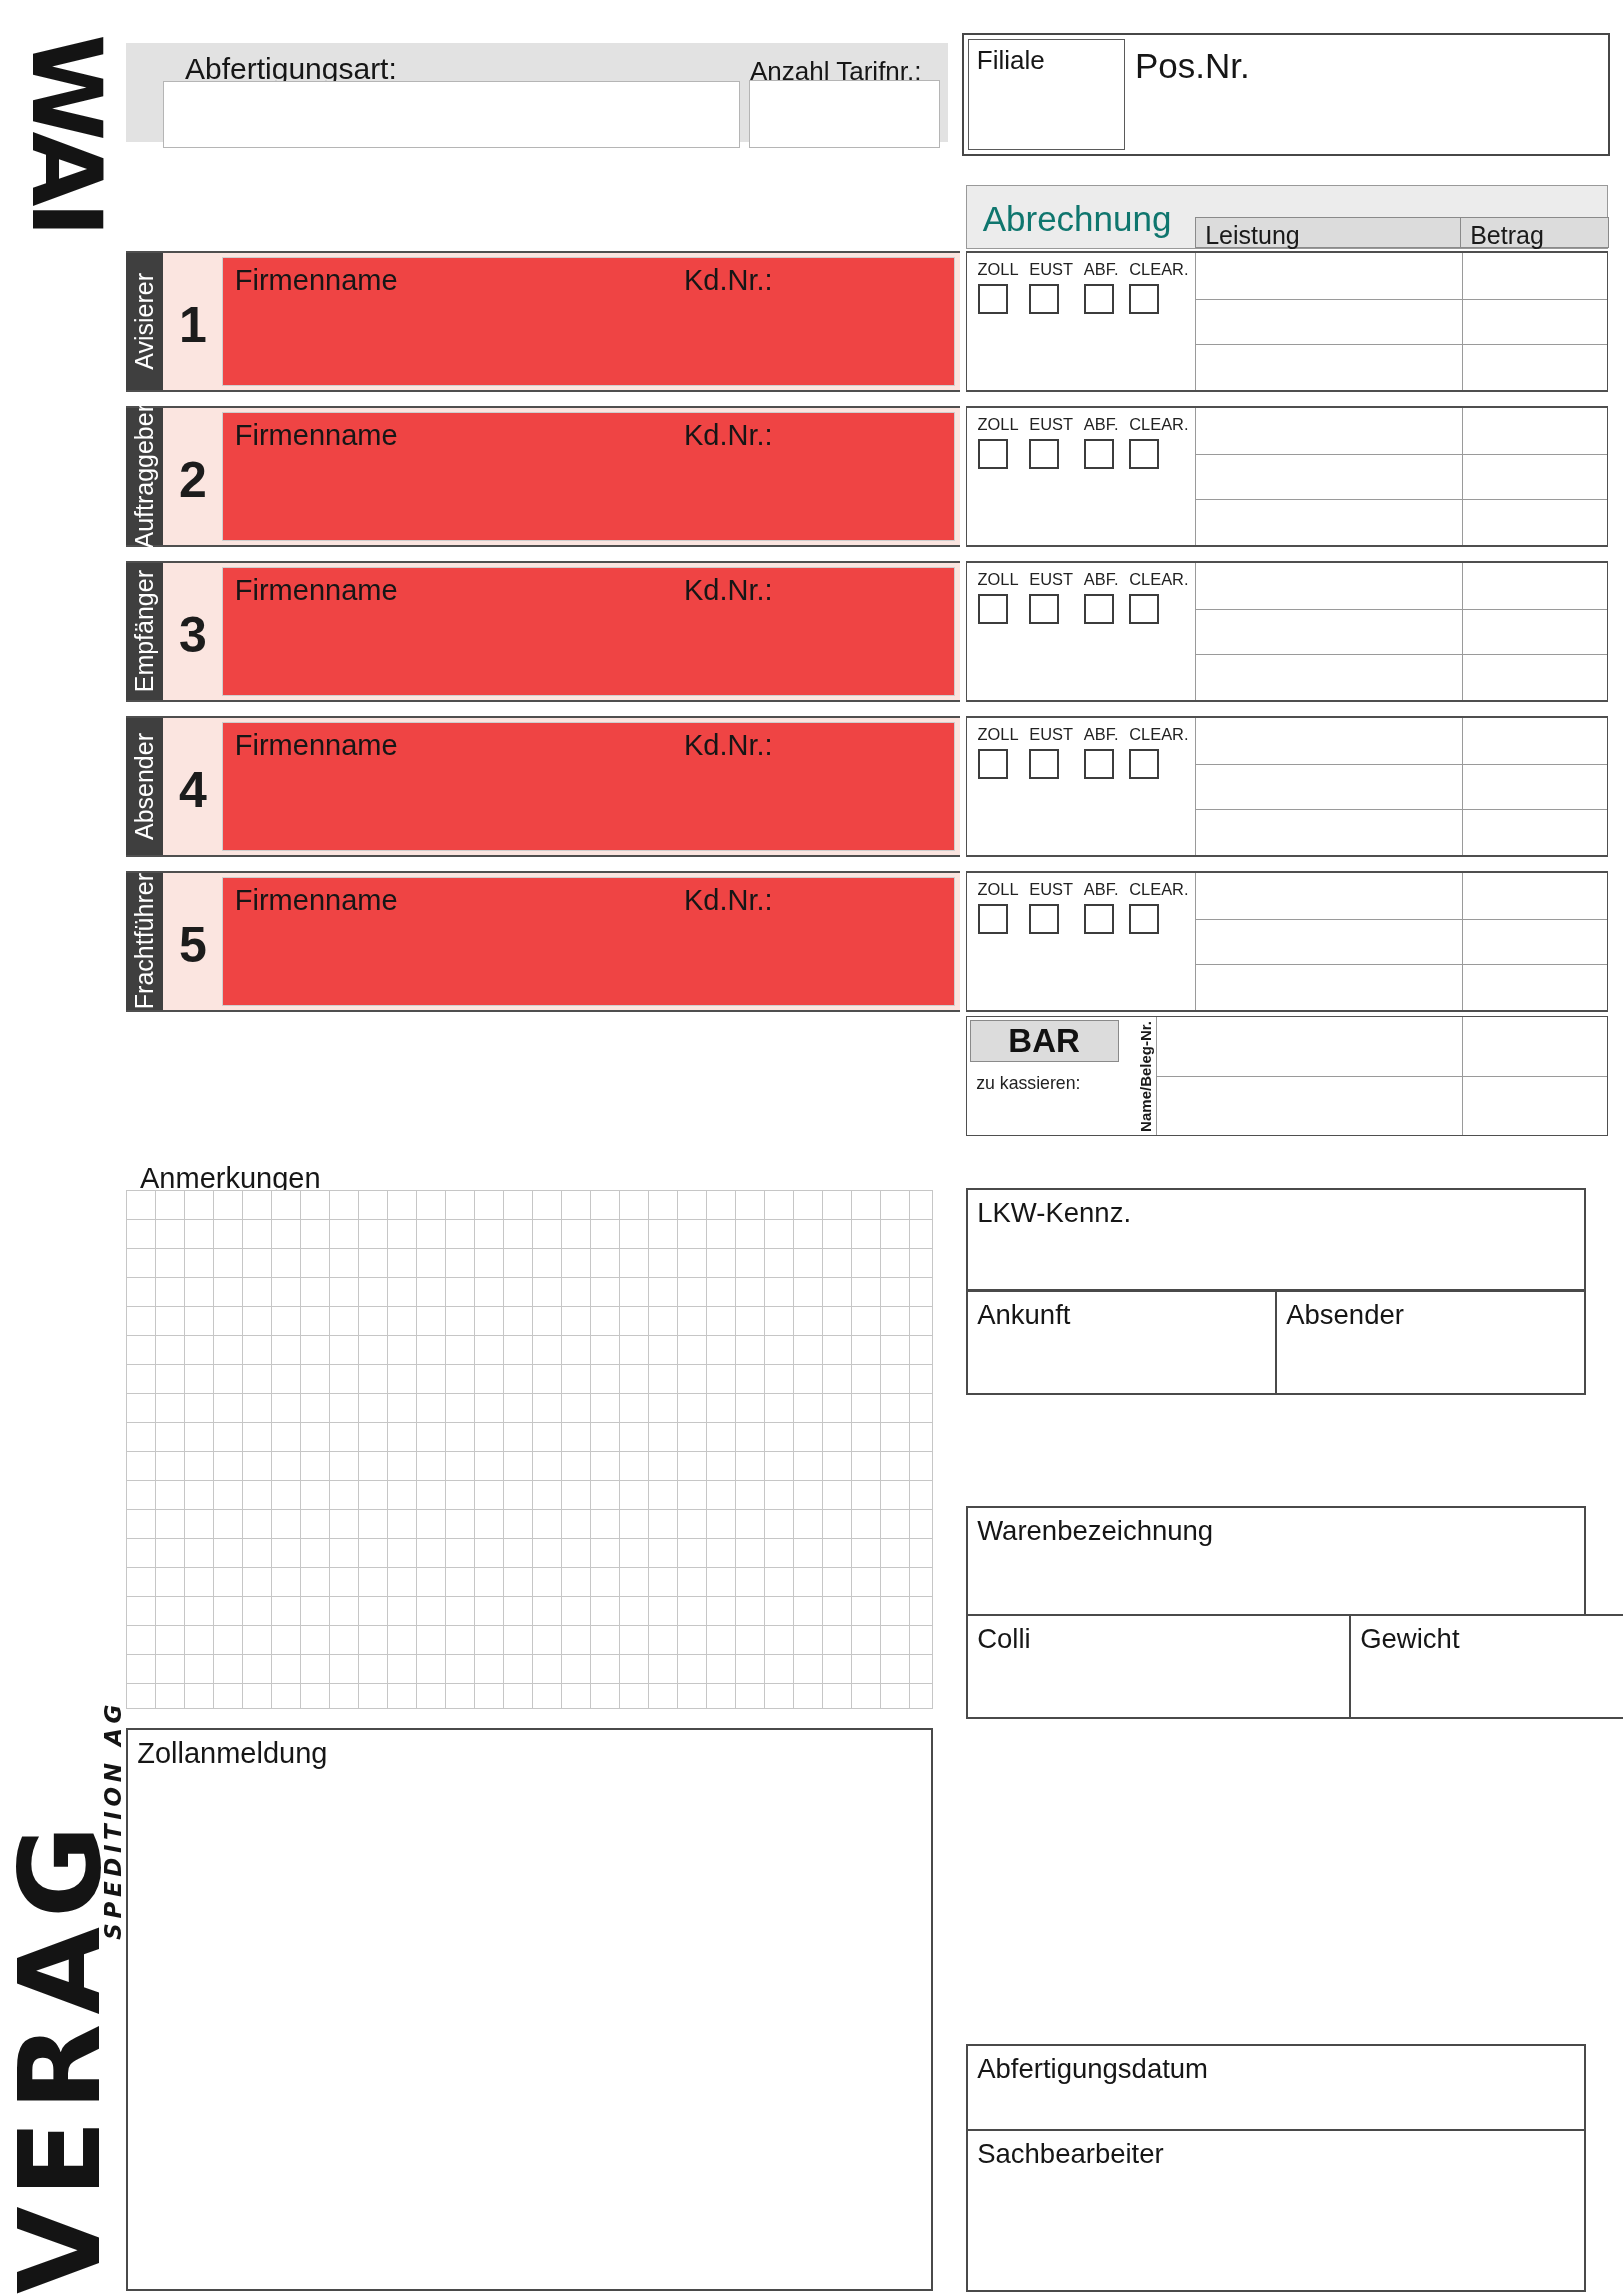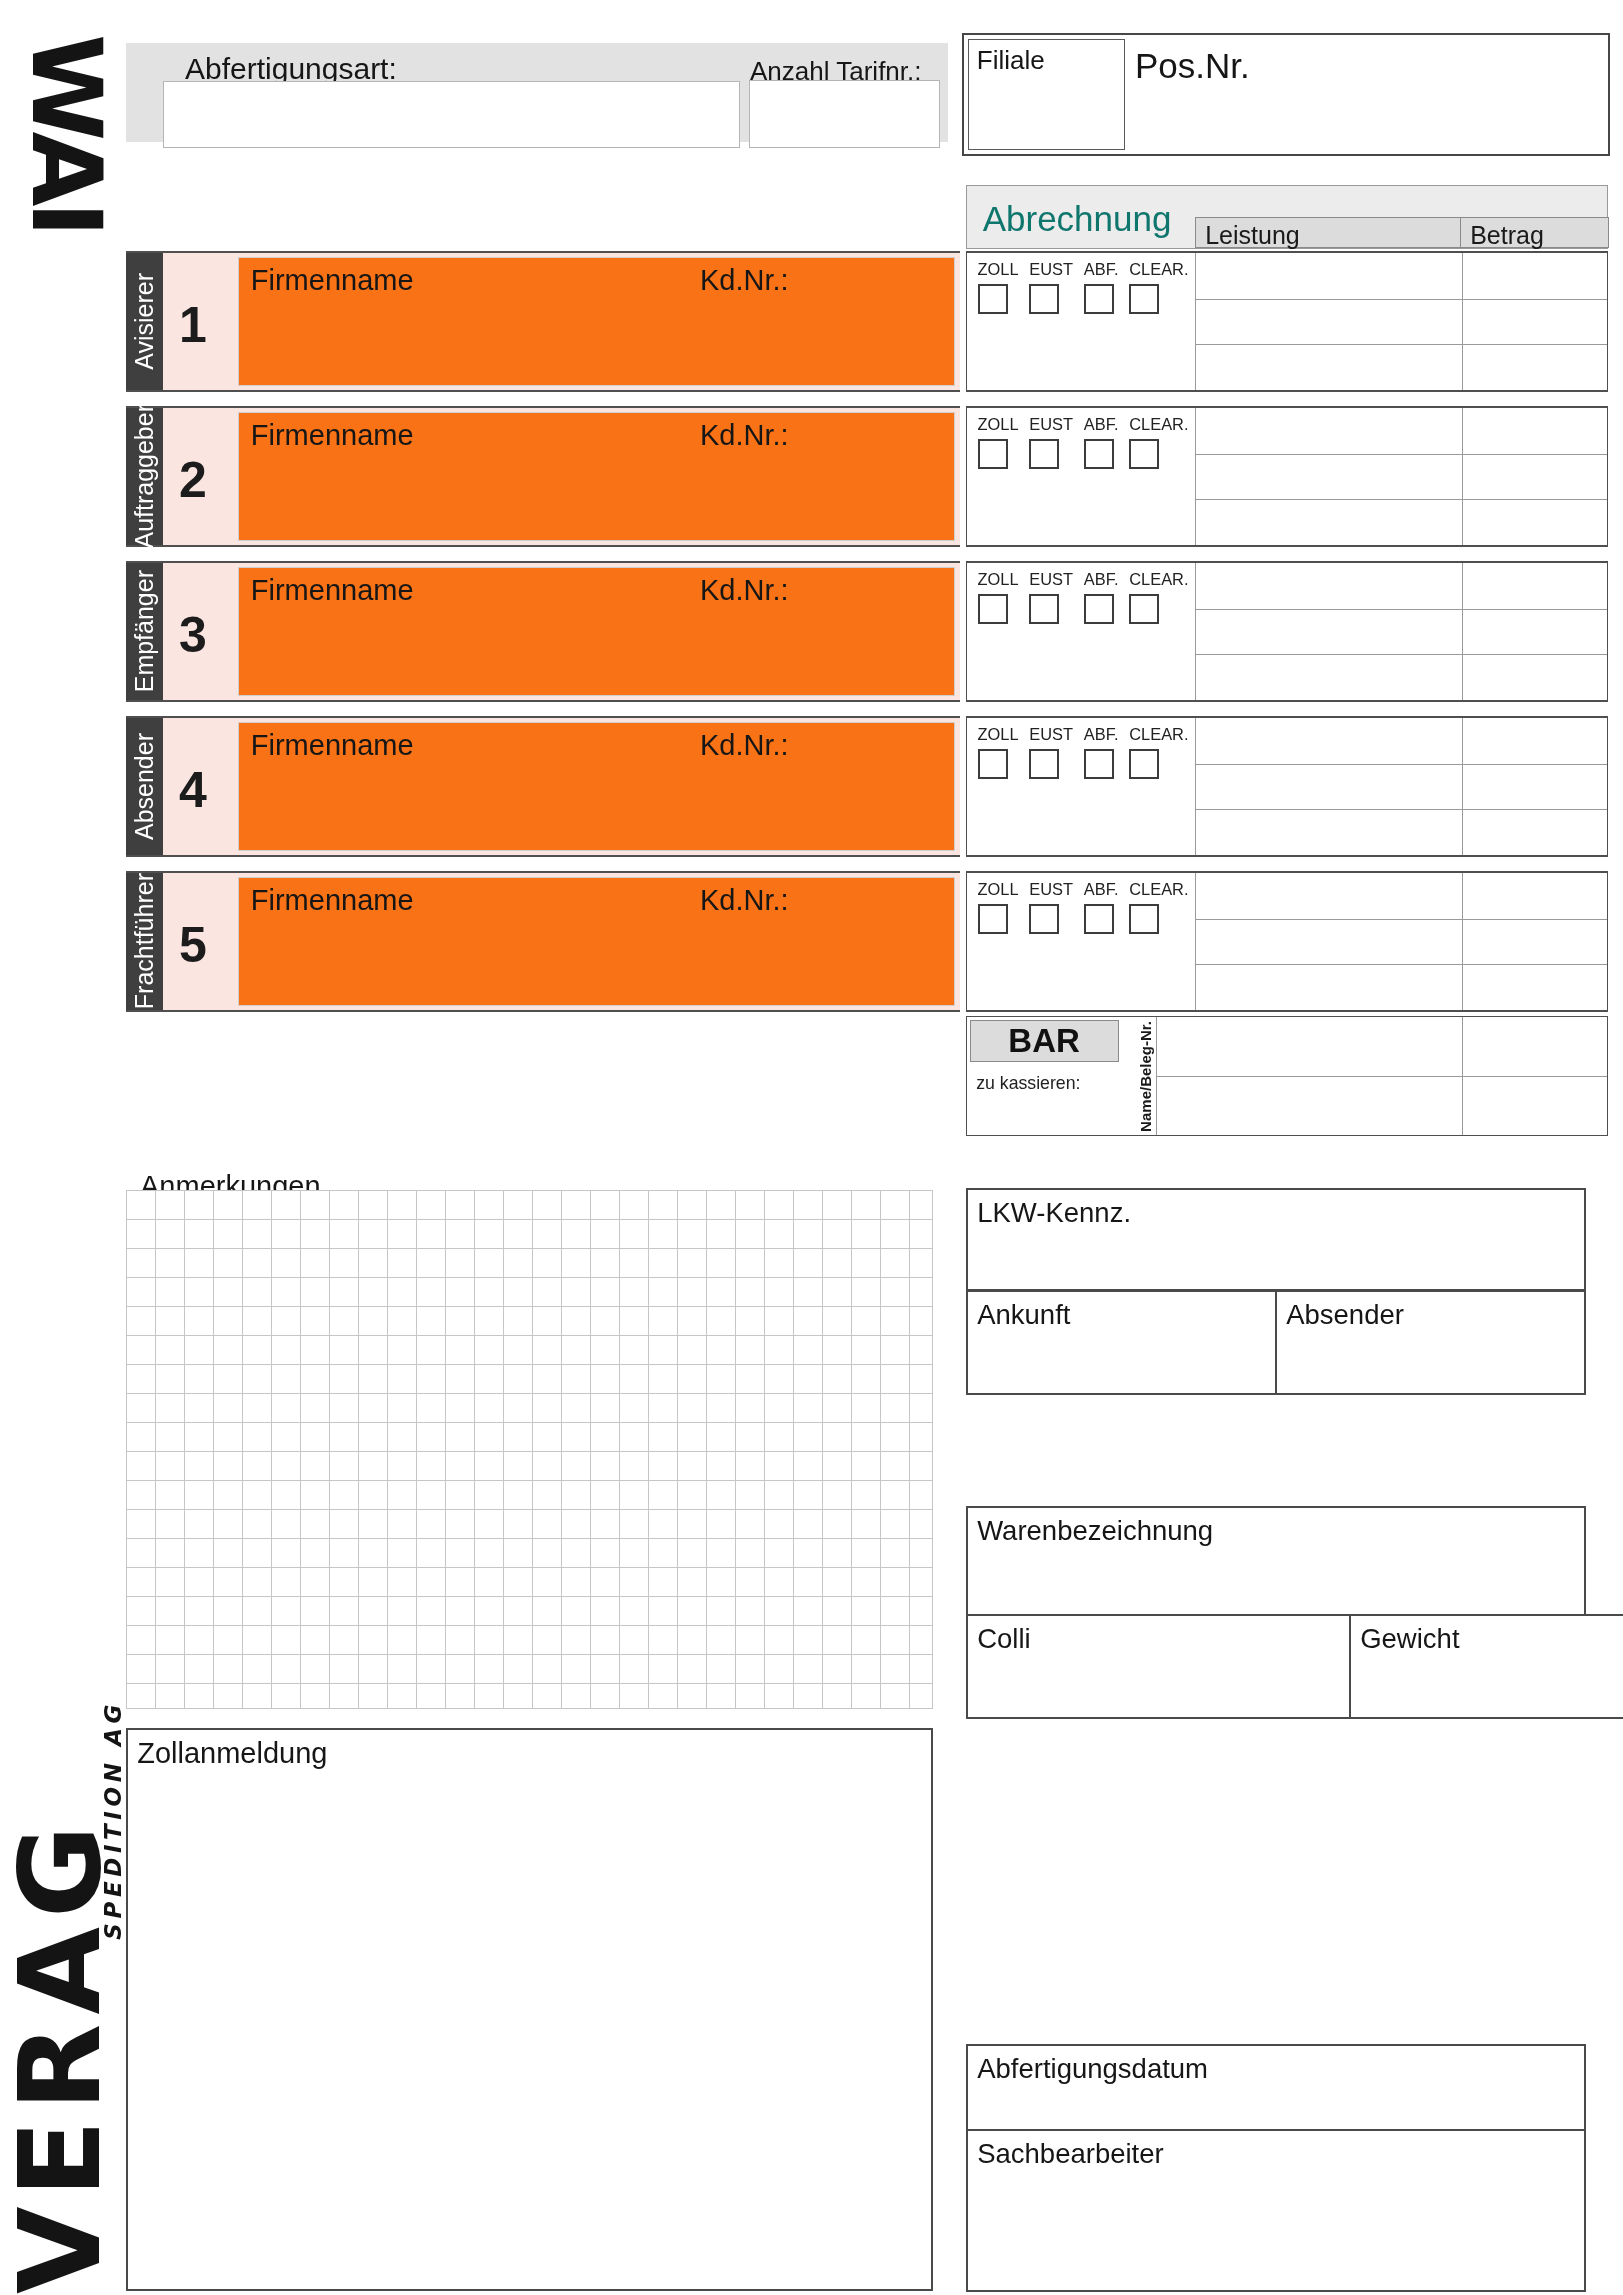--- a/index.html
+++ b/index.html
@@ -48,21 +48,21 @@
 
   
   .party { position: absolute; left: 126px; width: 834px; height: 141px;
            background: #fbe5e0; border-top: 2px solid #4f4f4f; border-bottom: 2px solid #4f4f4f; }
   .role-bar { position: absolute; left: 0; top: 0; bottom: 0; width: 37px; background: #3f3f3f;
               display: flex; align-items: center; justify-content: center; }
   .role-label { color: #ffffff; font-size: 25px; line-height: 1; white-space: nowrap; }
   .party-num { position: absolute; left: 38px; top: 43px; width: 58px; text-align: center;
                font-size: 50px; font-weight: bold; color: #1c1c1c; }
   .firm-box { position: absolute; left: 96px; top: 3.9px; right: 5.2px; bottom: 3.9px;
-              background: #f97316; border: 1.3px solid #cfcfcf; margin-left: 16px; }
+              background: #ef4444; border: 1.3px solid #cfcfcf; }
   .firm-label { position: absolute; left: 11.8px; top: 6.5px; font-size: 29px; color: #161616; }
   .kdnr-label { position: absolute; left: 461px; top: 6.5px; font-size: 29px; color: #161616; }
 
   
   .abr-row { position: absolute; left: 966px; width: 642px; height: 141px; background: #fff;
              border: 1.3px solid #4f4f4f; border-top-width: 2px; border-bottom-width: 2px; }
   .chk-cell { position: absolute; left: 0; top: 0; bottom: 0; width: 229px;
               border-right: 1.3px solid #9a9a9a; padding: 7.9px 6.5px 0 10.5px;
               display: flex; justify-content: space-between; }
   .chk-col { display: flex; flex-direction: column; align-items: flex-start; gap: 6.5px; }
@@ -84,21 +84,21 @@
   .bar-strip { position: absolute; left: 168px; top: 0; bottom: 0; width: 22px; border-right: 1.3px solid #9a9a9a;
                display: flex; align-items: center; justify-content: center; }
   .bar-strip span { font-size: 15px; font-weight: bold; line-height: 1; white-space: nowrap; }
   .bar-grid { position: absolute; left: 190px; top: 0; bottom: 0; right: 0;
               display: grid; grid-template-columns: 305px 1fr; grid-template-rows: 1fr 1fr; }
   .bar-grid > div { border-left: 1.3px solid #9a9a9a; border-top: 1.3px solid #9a9a9a; }
   .bar-grid > div:nth-child(odd) { border-left: none; }
   .bar-grid > div:nth-child(-n+2) { border-top: none; }
 
   
-  .anm-label { left: 140px; top: 1162px; font-size: 29px; color: #161616; margin-top: 8px; }
+  .anm-label { left: 140px; top: 1162px; font-size: 29px; color: #161616; }
   .anm-grid { left: 126px; top: 1190px; width: 807px; height: 519px; background: #ffffff;
     background-image:
       repeating-linear-gradient(to right, #c6c6c6 0 0.7px, transparent 0.7px 29px),
       repeating-linear-gradient(to bottom, #c6c6c6 0 0.7px, transparent 0.7px 29px);
     border-right: 0.7px solid #c6c6c6; border-bottom: 0.7px solid #c6c6c6; }
 
   
   .field-box { position: absolute; background: #fff; border: 2px solid #4a4a4a; }
   .field-label { position: absolute; left: 9.2px; top: 6.5px; font-size: 27.5px; color: #161616; }
   .split { display: flex; }

